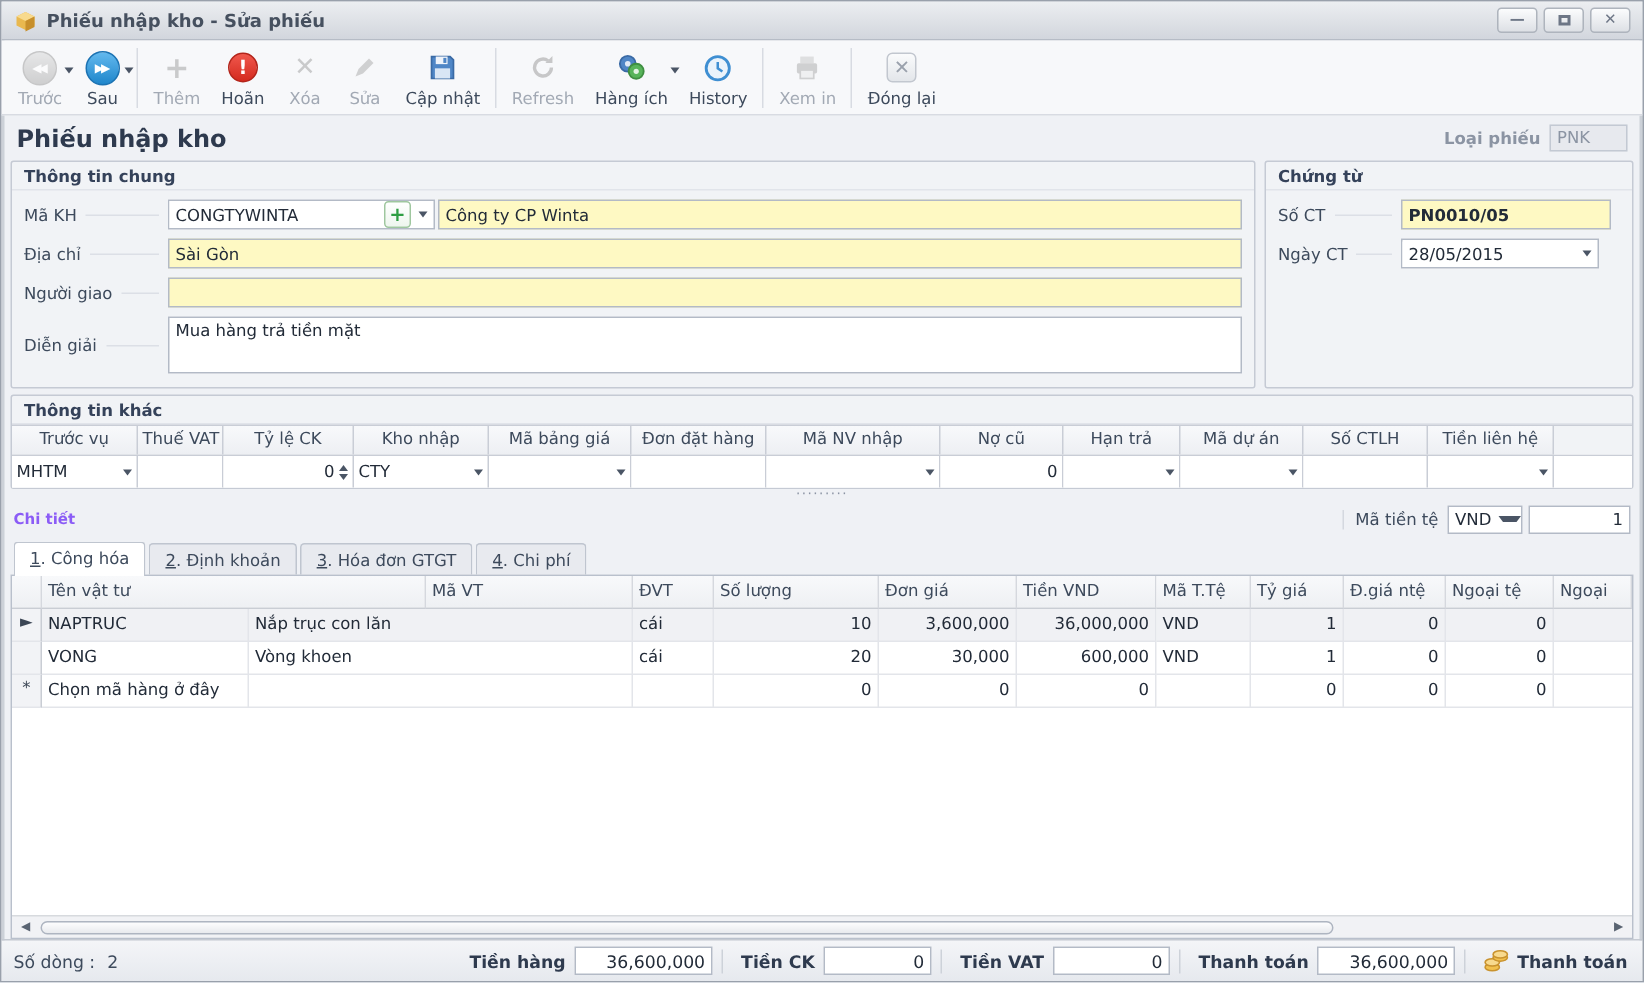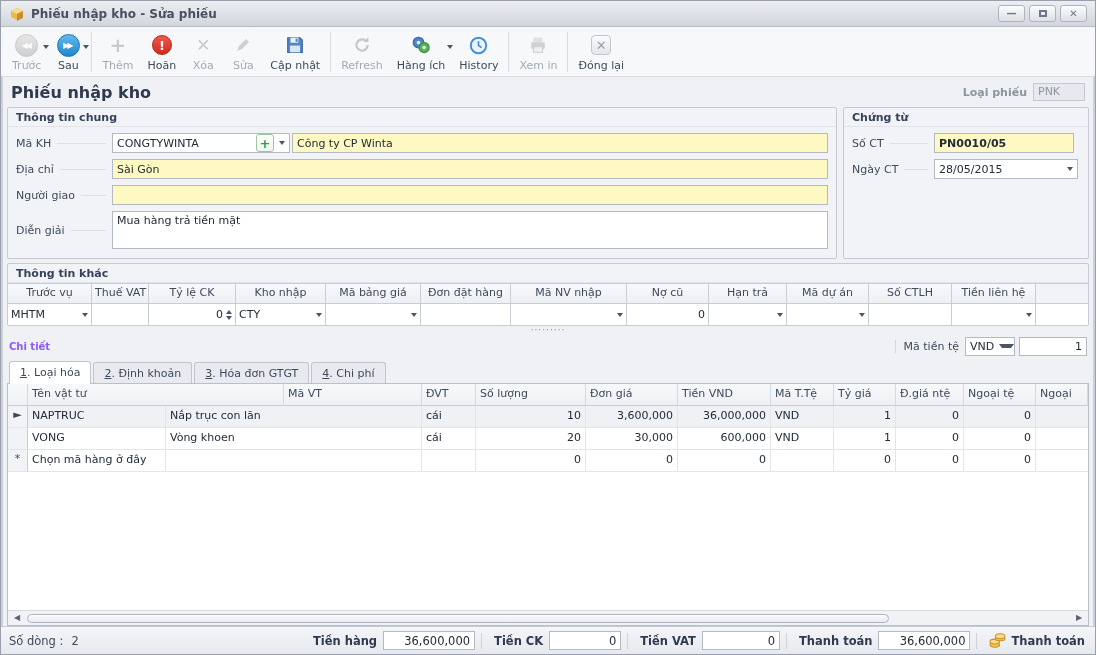--- a/index.html
+++ b/index.html
@@ -66,21 +66,21 @@
   .gb-chungtu .frow .flabel{ width:82px; }
   .flabel .leader{ flex:1; border-top:1px solid #dcdfe6; margin:0 6px 0 6px; height:0; }
   .tbox{ height:20px; border:1px solid #b3bac6; background:#fef9c3; padding:2px 4px; font:inherit; color:#222b38; width:100%;}
   .combo-kh{ display:flex; width:178px; flex:0 0 auto; border:1px solid #b3bac6; background:#fff; height:20px;}
   .combo-kh input{ border:none; flex:1; min-width:0; font:inherit; padding:2px 4px; color:#222b38;}
   .plus-btn{ width:18px; height:18px; margin:0; border:1px solid #9fc79f; border-radius:3px; background:linear-gradient(#ffffff,#eef6ee);
     color:#2f9e44; font-weight:bold; font-size:13px; line-height:1; display:flex; align-items:center; justify-content:center;}
   .dd-seg{ width:15px; display:flex; align-items:center; justify-content:center; }
   .name-box{ flex:1; margin-left:2px; }
   .ta{ height:38px; resize:none; width:100%; border:1px solid #b3bac6; background:#fff; font:inherit; padding:2px 4px; color:#222b38;}
-  .date-combo{ display:flex; align-items:center; width:144px; height:20px; border:1px solid #b3bac6; background:#fff;}
+  .date-combo{ display:flex; align-items:center; width:132px; height:20px; border:1px solid #b3bac6; background:#fff;}
   .date-combo input{ border:none; flex:1; min-width:0; font:inherit; padding:2px 4px; color:#222b38;}
   .bold-input{ font-weight:bold; }
   .w140{ width:140px; flex:0 0 auto; }
 
   
   .gb-khac{ margin-top:4px; flex:0 0 auto; }
   .k-grid{ display:flex; border-top:1px solid #c9cdd6; background:#fff; }
   .k-grid.hdr{ background:linear-gradient(#f8f9fb,#edeff3); }
   .kcell{ border-right:1px solid #c9cdd6; padding:2px 3px; height:19px; overflow:hidden; white-space:nowrap; }
   .k-grid.hdr .kcell{ text-align:center; color:#3d4a5c; }
@@ -416,21 +416,21 @@
         <span>VND</span>
         <div class="dd-seg">
             <span class="caret"></span>
           </div>
       </div>
       <input class="rate-box" value="1" style="">
     </div>
 
     <div class="tabstrip">
       <div class="tab active">
-        <u>1</u><span>. Loại hóa</span>
+        <u>1</u><span>. Công hóa</span>
       </div>
       <div class="tab">
         <u>2</u><span>. Định khoản</span>
       </div>
       <div class="tab">
         <u>3</u><span>. Hóa đơn GTGT</span>
       </div>
       <div class="tab">
         <u>4</u><span>. Chi phí</span>
       </div>

